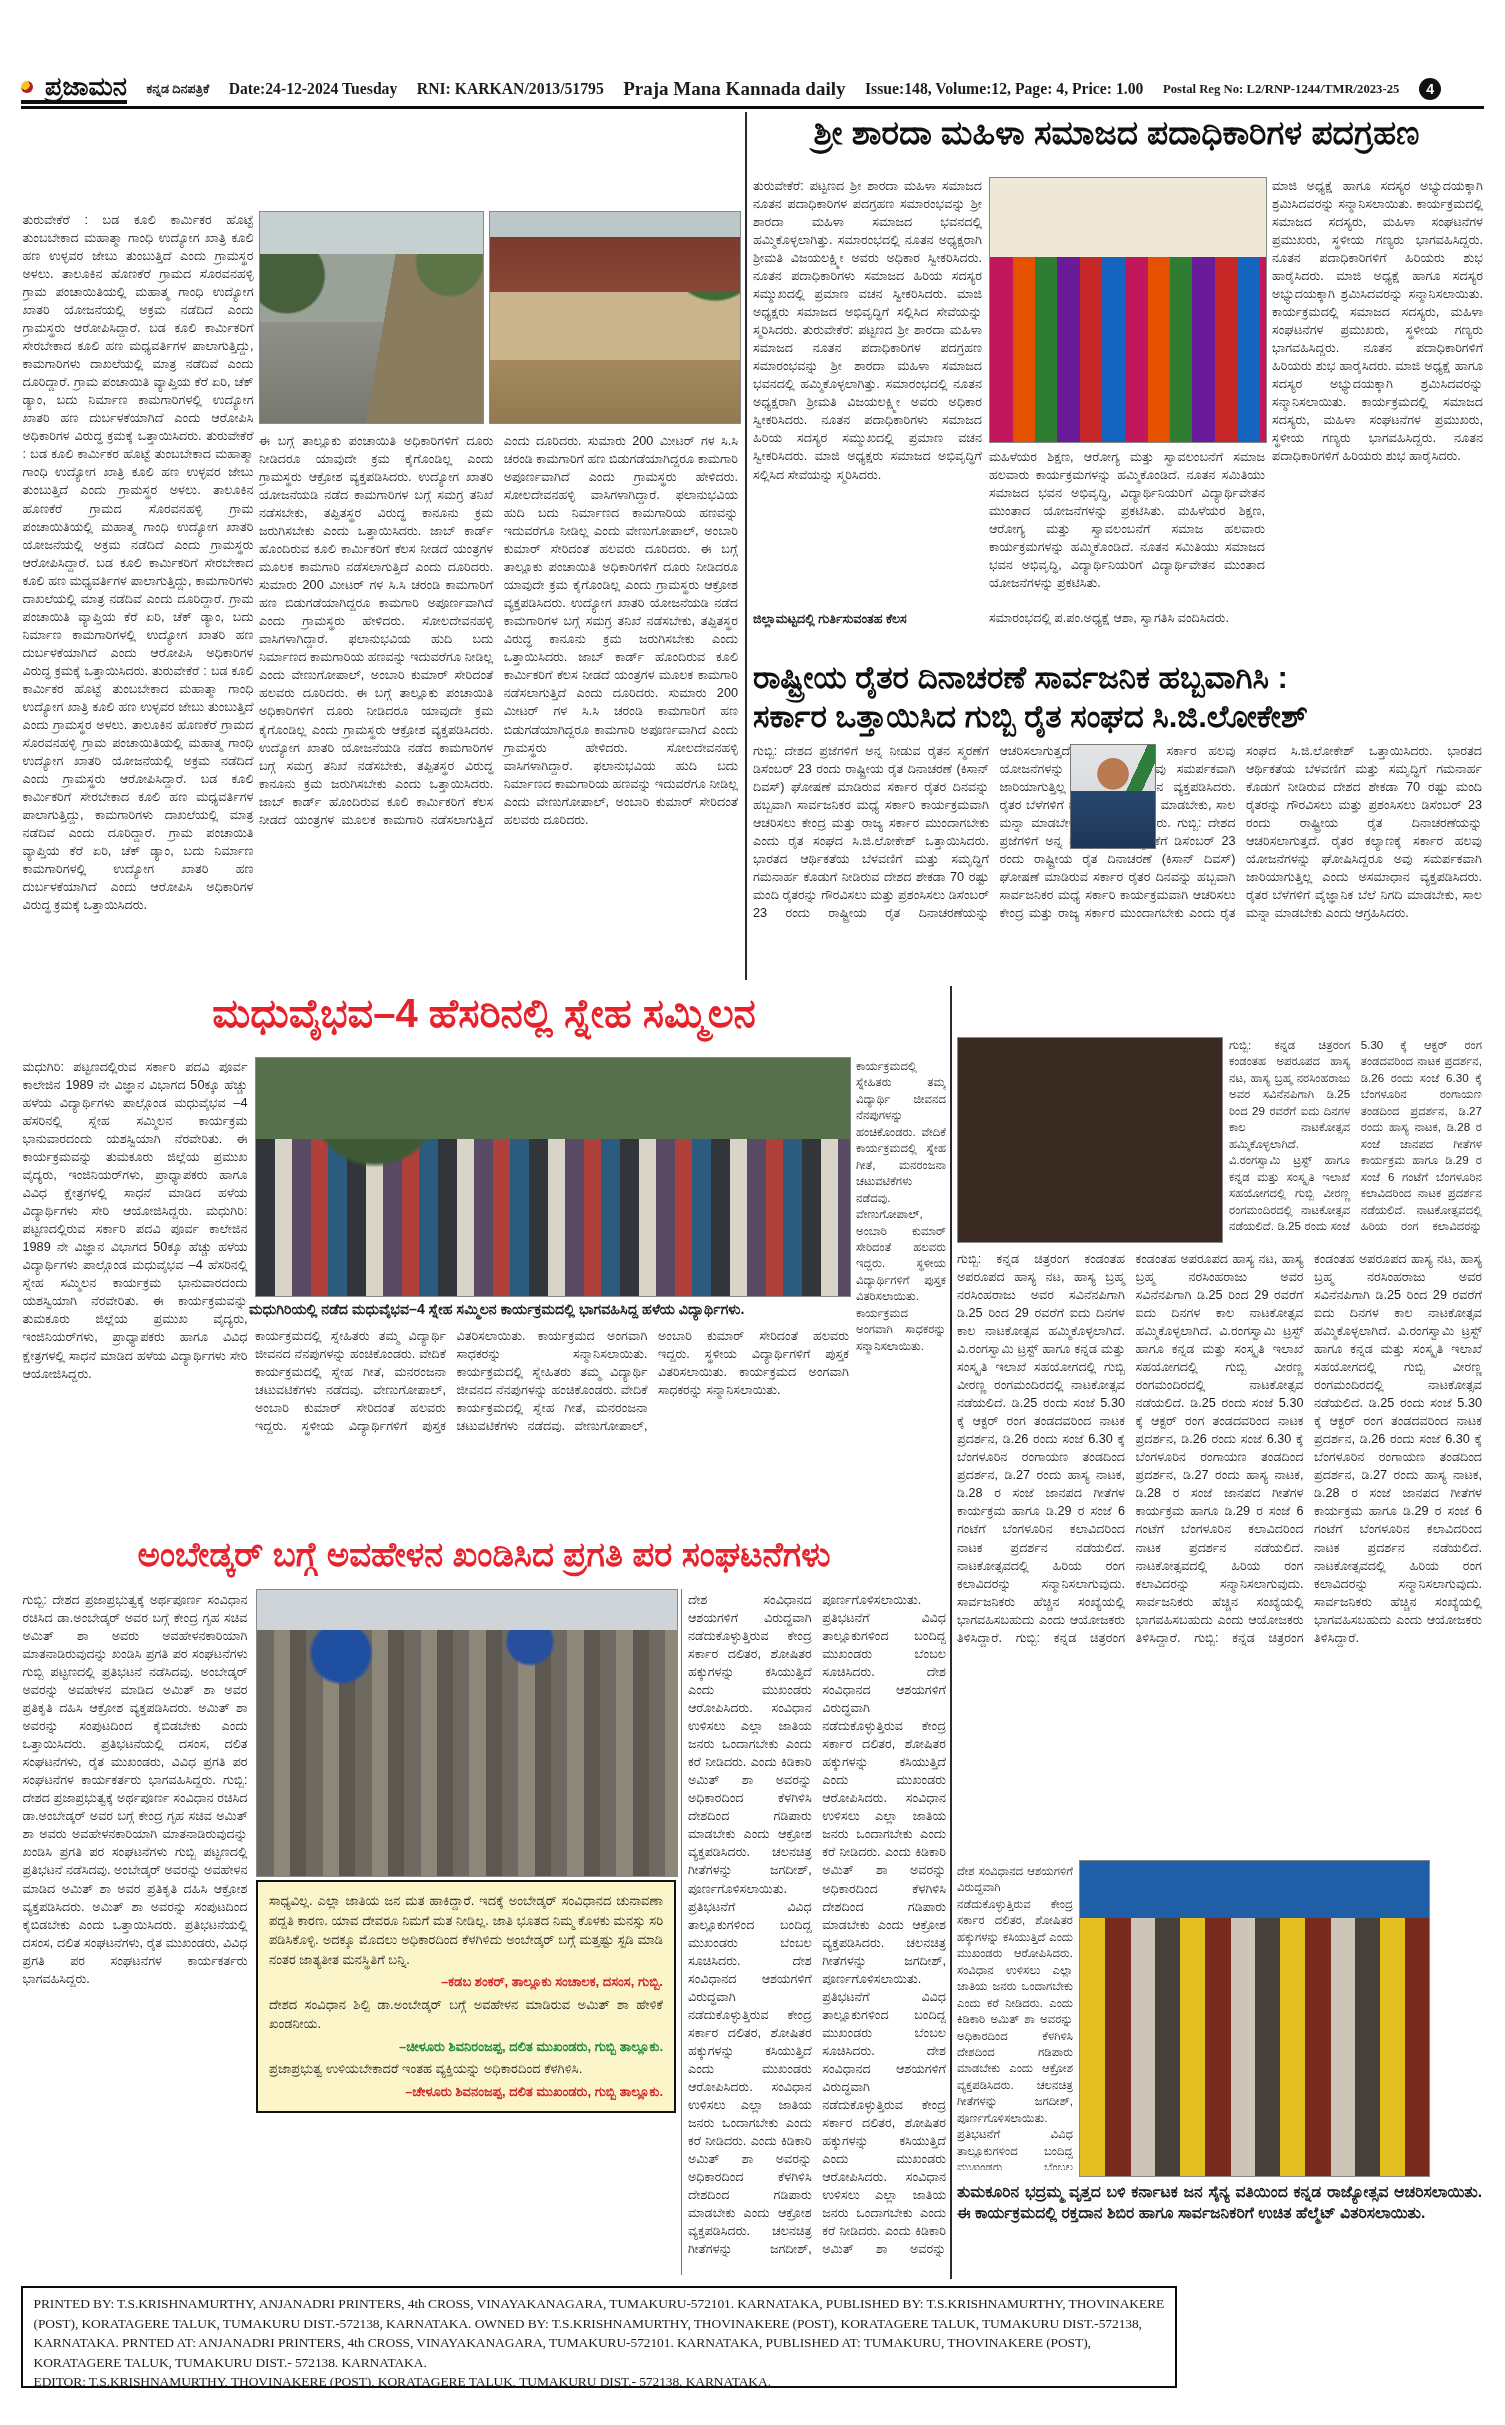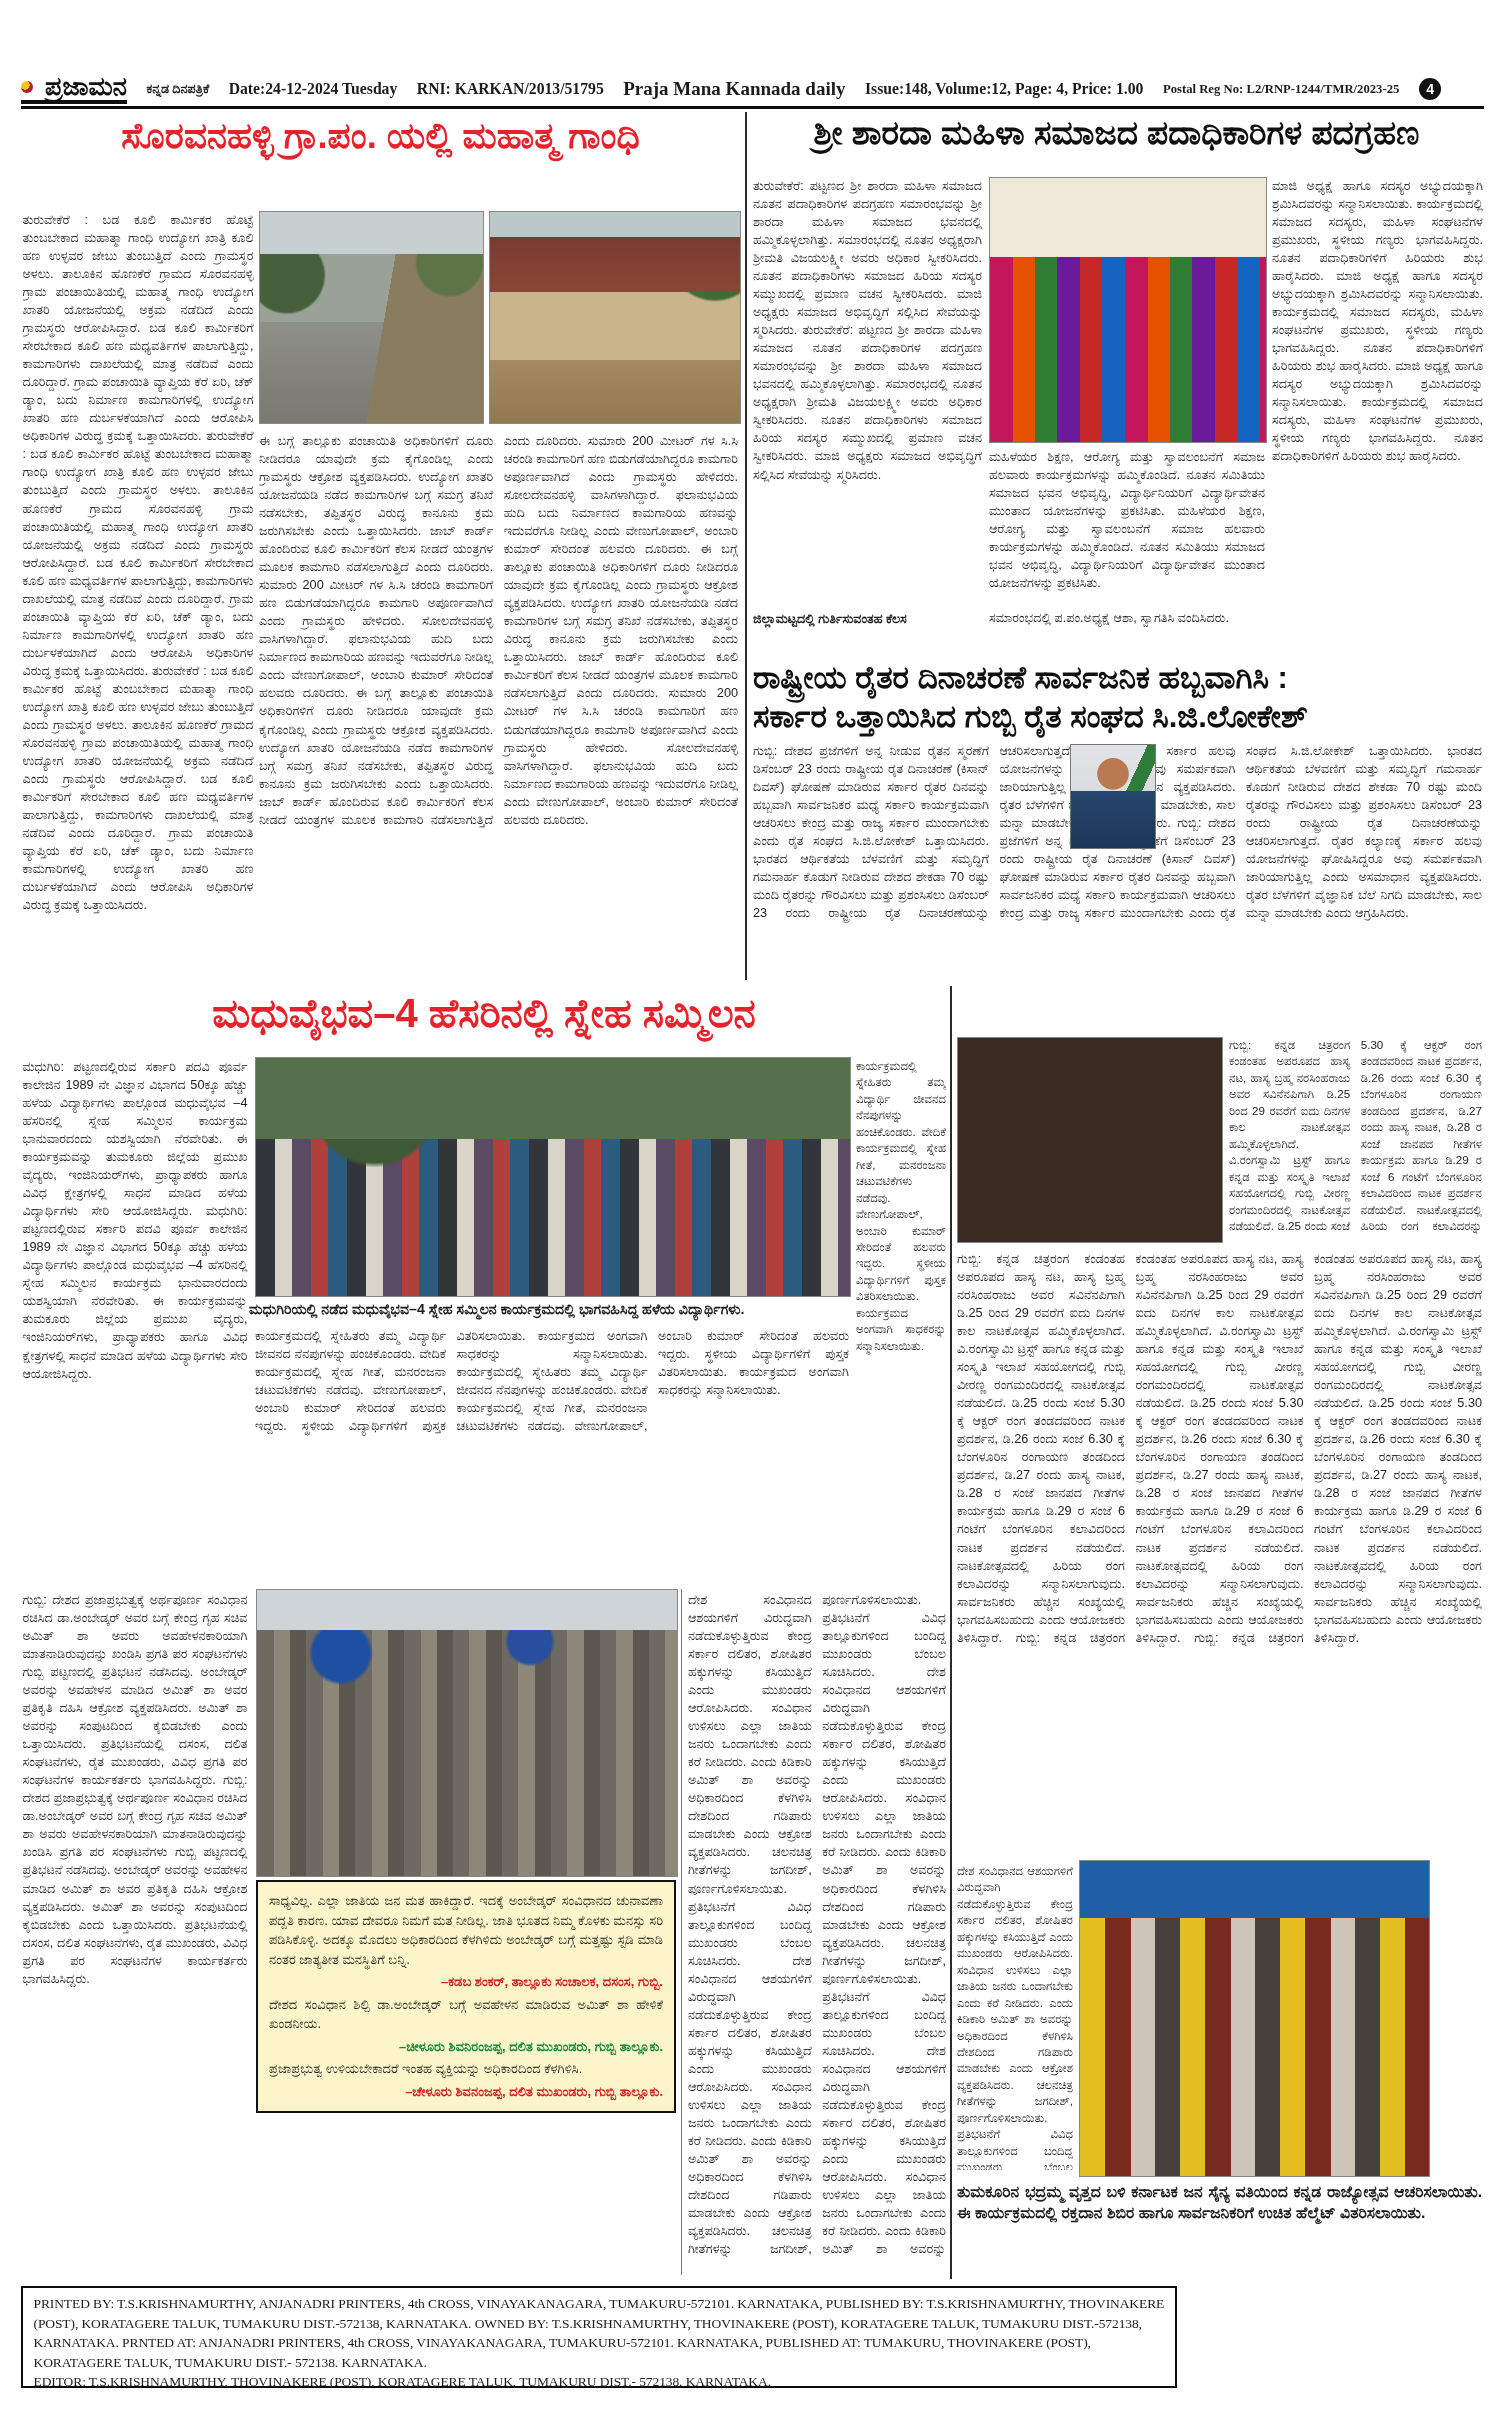--- a/index.html
+++ b/index.html
@@ -100,21 +100,20 @@
     <span class="mh-item mh-name">Praja Mana Kannada daily</span>
     <span class="mh-item">Issue:148, Volume:12, Page: 4, Price: 1.00</span>
     <span class="mh-item mh-small">Postal Reg No: L2/RNP-1244/TMR/2023-25</span>
     <span id="page-badge">4</span>
   </div>
 
   <div class="vrule" style="left:745px;top:112px;height:868px;"></div>
   <div class="vrule" style="left:950px;top:986px;height:1293px;"></div>
   <div class="vrule" style="left:681px;top:1589px;height:686px;background:#777;width:0.7px;"></div>
 
-  <div class="headline-red" style="left:22.5px;top:114px;width:716px;font-size:36px;">ಸೊರವನಹಳ್ಳಿ ಗ್ರಾ.ಪಂ. ಯಲ್ಲಿ ಮಹಾತ್ಮ ಗಾಂಧಿ</div>
   <div class="col" style="left:22.5px;top:211px;width:231px;height:769px;">ತುರುವೇಕೆರೆ : ಬಡ ಕೂಲಿ ಕಾರ್ಮಿಕರ ಹೊಟ್ಟೆ ತುಂಬಬೇಕಾದ ಮಹಾತ್ಮಾ ಗಾಂಧಿ ಉದ್ಯೋಗ ಖಾತ್ರಿ ಕೂಲಿ ಹಣ ಉಳ್ಳವರ ಜೇಬು ತುಂಬುತ್ತಿದೆ ಎಂದು ಗ್ರಾಮಸ್ಥರ ಅಳಲು. ತಾಲೂಕಿನ ಹೊಣಕೆರೆ ಗ್ರಾಮದ ಸೊರವನಹಳ್ಳಿ ಗ್ರಾಮ ಪಂಚಾಯಿತಿಯಲ್ಲಿ ಮಹಾತ್ಮ ಗಾಂಧಿ ಉದ್ಯೋಗ ಖಾತರಿ ಯೋಜನೆಯಲ್ಲಿ ಅಕ್ರಮ ನಡೆದಿದೆ ಎಂದು ಗ್ರಾಮಸ್ಥರು ಆರೋಪಿಸಿದ್ದಾರೆ. ಬಡ ಕೂಲಿ ಕಾರ್ಮಿಕರಿಗೆ ಸೇರಬೇಕಾದ ಕೂಲಿ ಹಣ ಮಧ್ಯವರ್ತಿಗಳ ಪಾಲಾಗುತ್ತಿದ್ದು, ಕಾಮಗಾರಿಗಳು ದಾಖಲೆಯಲ್ಲಿ ಮಾತ್ರ ನಡೆದಿವೆ ಎಂದು ದೂರಿದ್ದಾರೆ. ಗ್ರಾಮ ಪಂಚಾಯಿತಿ ವ್ಯಾಪ್ತಿಯ ಕೆರೆ ಏರಿ, ಚೆಕ್ ಡ್ಯಾಂ, ಬದು ನಿರ್ಮಾಣ ಕಾಮಗಾರಿಗಳಲ್ಲಿ ಉದ್ಯೋಗ ಖಾತರಿ ಹಣ ದುರ್ಬಳಕೆಯಾಗಿದೆ ಎಂದು ಆರೋಪಿಸಿ ಅಧಿಕಾರಿಗಳ ವಿರುದ್ಧ ಕ್ರಮಕ್ಕೆ ಒತ್ತಾಯಿಸಿದರು. ತುರುವೇಕೆರೆ : ಬಡ ಕೂಲಿ ಕಾರ್ಮಿಕರ ಹೊಟ್ಟೆ ತುಂಬಬೇಕಾದ ಮಹಾತ್ಮಾ ಗಾಂಧಿ ಉದ್ಯೋಗ ಖಾತ್ರಿ ಕೂಲಿ ಹಣ ಉಳ್ಳವರ ಜೇಬು ತುಂಬುತ್ತಿದೆ ಎಂದು ಗ್ರಾಮಸ್ಥರ ಅಳಲು. ತಾಲೂಕಿನ ಹೊಣಕೆರೆ ಗ್ರಾಮದ ಸೊರವನಹಳ್ಳಿ ಗ್ರಾಮ ಪಂಚಾಯಿತಿಯಲ್ಲಿ ಮಹಾತ್ಮ ಗಾಂಧಿ ಉದ್ಯೋಗ ಖಾತರಿ ಯೋಜನೆಯಲ್ಲಿ ಅಕ್ರಮ ನಡೆದಿದೆ ಎಂದು ಗ್ರಾಮಸ್ಥರು ಆರೋಪಿಸಿದ್ದಾರೆ. ಬಡ ಕೂಲಿ ಕಾರ್ಮಿಕರಿಗೆ ಸೇರಬೇಕಾದ ಕೂಲಿ ಹಣ ಮಧ್ಯವರ್ತಿಗಳ ಪಾಲಾಗುತ್ತಿದ್ದು, ಕಾಮಗಾರಿಗಳು ದಾಖಲೆಯಲ್ಲಿ ಮಾತ್ರ ನಡೆದಿವೆ ಎಂದು ದೂರಿದ್ದಾರೆ. ಗ್ರಾಮ ಪಂಚಾಯಿತಿ ವ್ಯಾಪ್ತಿಯ ಕೆರೆ ಏರಿ, ಚೆಕ್ ಡ್ಯಾಂ, ಬದು ನಿರ್ಮಾಣ ಕಾಮಗಾರಿಗಳಲ್ಲಿ ಉದ್ಯೋಗ ಖಾತರಿ ಹಣ ದುರ್ಬಳಕೆಯಾಗಿದೆ ಎಂದು ಆರೋಪಿಸಿ ಅಧಿಕಾರಿಗಳ ವಿರುದ್ಧ ಕ್ರಮಕ್ಕೆ ಒತ್ತಾಯಿಸಿದರು. ತುರುವೇಕೆರೆ : ಬಡ ಕೂಲಿ ಕಾರ್ಮಿಕರ ಹೊಟ್ಟೆ ತುಂಬಬೇಕಾದ ಮಹಾತ್ಮಾ ಗಾಂಧಿ ಉದ್ಯೋಗ ಖಾತ್ರಿ ಕೂಲಿ ಹಣ ಉಳ್ಳವರ ಜೇಬು ತುಂಬುತ್ತಿದೆ ಎಂದು ಗ್ರಾಮಸ್ಥರ ಅಳಲು. ತಾಲೂಕಿನ ಹೊಣಕೆರೆ ಗ್ರಾಮದ ಸೊರವನಹಳ್ಳಿ ಗ್ರಾಮ ಪಂಚಾಯಿತಿಯಲ್ಲಿ ಮಹಾತ್ಮ ಗಾಂಧಿ ಉದ್ಯೋಗ ಖಾತರಿ ಯೋಜನೆಯಲ್ಲಿ ಅಕ್ರಮ ನಡೆದಿದೆ ಎಂದು ಗ್ರಾಮಸ್ಥರು ಆರೋಪಿಸಿದ್ದಾರೆ. ಬಡ ಕೂಲಿ ಕಾರ್ಮಿಕರಿಗೆ ಸೇರಬೇಕಾದ ಕೂಲಿ ಹಣ ಮಧ್ಯವರ್ತಿಗಳ ಪಾಲಾಗುತ್ತಿದ್ದು, ಕಾಮಗಾರಿಗಳು ದಾಖಲೆಯಲ್ಲಿ ಮಾತ್ರ ನಡೆದಿವೆ ಎಂದು ದೂರಿದ್ದಾರೆ. ಗ್ರಾಮ ಪಂಚಾಯಿತಿ ವ್ಯಾಪ್ತಿಯ ಕೆರೆ ಏರಿ, ಚೆಕ್ ಡ್ಯಾಂ, ಬದು ನಿರ್ಮಾಣ ಕಾಮಗಾರಿಗಳಲ್ಲಿ ಉದ್ಯೋಗ ಖಾತರಿ ಹಣ ದುರ್ಬಳಕೆಯಾಗಿದೆ ಎಂದು ಆರೋಪಿಸಿ ಅಧಿಕಾರಿಗಳ ವಿರುದ್ಧ ಕ್ರಮಕ್ಕೆ ಒತ್ತಾಯಿಸಿದರು.</div>
   <div class="photo" id="photo-street"></div>
   <div class="photo" id="photo-house"></div>
   <div class="col cols2" style="left:259px;top:432px;width:479px;height:549px;">ಈ ಬಗ್ಗೆ ತಾಲ್ಲೂಕು ಪಂಚಾಯಿತಿ ಅಧಿಕಾರಿಗಳಿಗೆ ದೂರು ನೀಡಿದರೂ ಯಾವುದೇ ಕ್ರಮ ಕೈಗೊಂಡಿಲ್ಲ ಎಂದು ಗ್ರಾಮಸ್ಥರು ಆಕ್ರೋಶ ವ್ಯಕ್ತಪಡಿಸಿದರು. ಉದ್ಯೋಗ ಖಾತರಿ ಯೋಜನೆಯಡಿ ನಡೆದ ಕಾಮಗಾರಿಗಳ ಬಗ್ಗೆ ಸಮಗ್ರ ತನಿಖೆ ನಡೆಸಬೇಕು, ತಪ್ಪಿತಸ್ಥರ ವಿರುದ್ಧ ಕಾನೂನು ಕ್ರಮ ಜರುಗಿಸಬೇಕು ಎಂದು ಒತ್ತಾಯಿಸಿದರು. ಜಾಬ್ ಕಾರ್ಡ್ ಹೊಂದಿರುವ ಕೂಲಿ ಕಾರ್ಮಿಕರಿಗೆ ಕೆಲಸ ನೀಡದೆ ಯಂತ್ರಗಳ ಮೂಲಕ ಕಾಮಗಾರಿ ನಡೆಸಲಾಗುತ್ತಿದೆ ಎಂದು ದೂರಿದರು. ಸುಮಾರು 200 ಮೀಟರ್ ಗಳ ಸಿ.ಸಿ ಚರಂಡಿ ಕಾಮಗಾರಿಗೆ ಹಣ ಬಿಡುಗಡೆಯಾಗಿದ್ದರೂ ಕಾಮಗಾರಿ ಅಪೂರ್ಣವಾಗಿದೆ ಎಂದು ಗ್ರಾಮಸ್ಥರು ಹೇಳಿದರು. ಸೋಲದೇವನಹಳ್ಳಿ ವಾಸಿಗಳಾಗಿದ್ದಾರೆ. ಫಲಾನುಭವಿಯ ಹುದಿ ಬದು ನಿರ್ಮಾಣದ ಕಾಮಗಾರಿಯ ಹಣವನ್ನು ಇದುವರೆಗೂ ನೀಡಿಲ್ಲ ಎಂದು ವೇಣುಗೋಪಾಲ್, ಅಂಬಾರಿ ಕುಮಾರ್ ಸೇರಿದಂತೆ ಹಲವರು ದೂರಿದರು. ಈ ಬಗ್ಗೆ ತಾಲ್ಲೂಕು ಪಂಚಾಯಿತಿ ಅಧಿಕಾರಿಗಳಿಗೆ ದೂರು ನೀಡಿದರೂ ಯಾವುದೇ ಕ್ರಮ ಕೈಗೊಂಡಿಲ್ಲ ಎಂದು ಗ್ರಾಮಸ್ಥರು ಆಕ್ರೋಶ ವ್ಯಕ್ತಪಡಿಸಿದರು. ಉದ್ಯೋಗ ಖಾತರಿ ಯೋಜನೆಯಡಿ ನಡೆದ ಕಾಮಗಾರಿಗಳ ಬಗ್ಗೆ ಸಮಗ್ರ ತನಿಖೆ ನಡೆಸಬೇಕು, ತಪ್ಪಿತಸ್ಥರ ವಿರುದ್ಧ ಕಾನೂನು ಕ್ರಮ ಜರುಗಿಸಬೇಕು ಎಂದು ಒತ್ತಾಯಿಸಿದರು. ಜಾಬ್ ಕಾರ್ಡ್ ಹೊಂದಿರುವ ಕೂಲಿ ಕಾರ್ಮಿಕರಿಗೆ ಕೆಲಸ ನೀಡದೆ ಯಂತ್ರಗಳ ಮೂಲಕ ಕಾಮಗಾರಿ ನಡೆಸಲಾಗುತ್ತಿದೆ ಎಂದು ದೂರಿದರು. ಸುಮಾರು 200 ಮೀಟರ್ ಗಳ ಸಿ.ಸಿ ಚರಂಡಿ ಕಾಮಗಾರಿಗೆ ಹಣ ಬಿಡುಗಡೆಯಾಗಿದ್ದರೂ ಕಾಮಗಾರಿ ಅಪೂರ್ಣವಾಗಿದೆ ಎಂದು ಗ್ರಾಮಸ್ಥರು ಹೇಳಿದರು. ಸೋಲದೇವನಹಳ್ಳಿ ವಾಸಿಗಳಾಗಿದ್ದಾರೆ. ಫಲಾನುಭವಿಯ ಹುದಿ ಬದು ನಿರ್ಮಾಣದ ಕಾಮಗಾರಿಯ ಹಣವನ್ನು ಇದುವರೆಗೂ ನೀಡಿಲ್ಲ ಎಂದು ವೇಣುಗೋಪಾಲ್, ಅಂಬಾರಿ ಕುಮಾರ್ ಸೇರಿದಂತೆ ಹಲವರು ದೂರಿದರು. ಈ ಬಗ್ಗೆ ತಾಲ್ಲೂಕು ಪಂಚಾಯಿತಿ ಅಧಿಕಾರಿಗಳಿಗೆ ದೂರು ನೀಡಿದರೂ ಯಾವುದೇ ಕ್ರಮ ಕೈಗೊಂಡಿಲ್ಲ ಎಂದು ಗ್ರಾಮಸ್ಥರು ಆಕ್ರೋಶ ವ್ಯಕ್ತಪಡಿಸಿದರು. ಉದ್ಯೋಗ ಖಾತರಿ ಯೋಜನೆಯಡಿ ನಡೆದ ಕಾಮಗಾರಿಗಳ ಬಗ್ಗೆ ಸಮಗ್ರ ತನಿಖೆ ನಡೆಸಬೇಕು, ತಪ್ಪಿತಸ್ಥರ ವಿರುದ್ಧ ಕಾನೂನು ಕ್ರಮ ಜರುಗಿಸಬೇಕು ಎಂದು ಒತ್ತಾಯಿಸಿದರು. ಜಾಬ್ ಕಾರ್ಡ್ ಹೊಂದಿರುವ ಕೂಲಿ ಕಾರ್ಮಿಕರಿಗೆ ಕೆಲಸ ನೀಡದೆ ಯಂತ್ರಗಳ ಮೂಲಕ ಕಾಮಗಾರಿ ನಡೆಸಲಾಗುತ್ತಿದೆ ಎಂದು ದೂರಿದರು. ಸುಮಾರು 200 ಮೀಟರ್ ಗಳ ಸಿ.ಸಿ ಚರಂಡಿ ಕಾಮಗಾರಿಗೆ ಹಣ ಬಿಡುಗಡೆಯಾಗಿದ್ದರೂ ಕಾಮಗಾರಿ ಅಪೂರ್ಣವಾಗಿದೆ ಎಂದು ಗ್ರಾಮಸ್ಥರು ಹೇಳಿದರು. ಸೋಲದೇವನಹಳ್ಳಿ ವಾಸಿಗಳಾಗಿದ್ದಾರೆ. ಫಲಾನುಭವಿಯ ಹುದಿ ಬದು ನಿರ್ಮಾಣದ ಕಾಮಗಾರಿಯ ಹಣವನ್ನು ಇದುವರೆಗೂ ನೀಡಿಲ್ಲ ಎಂದು ವೇಣುಗೋಪಾಲ್, ಅಂಬಾರಿ ಕುಮಾರ್ ಸೇರಿದಂತೆ ಹಲವರು ದೂರಿದರು.</div>
 
   <div class="headline-blk" style="left:750px;top:114px;width:733px;font-size:33px;text-align:center;">ಶ್ರೀ ಶಾರದಾ ಮಹಿಳಾ ಸಮಾಜದ ಪದಾಧಿಕಾರಿಗಳ ಪದಗ್ರಹಣ</div>
   <div class="col" style="left:753px;top:177px;width:229px;height:420px;">ತುರುವೇಕೆರೆ: ಪಟ್ಟಣದ ಶ್ರೀ ಶಾರದಾ ಮಹಿಳಾ ಸಮಾಜದ ನೂತನ ಪದಾಧಿಕಾರಿಗಳ ಪದಗ್ರಹಣ ಸಮಾರಂಭವನ್ನು ಶ್ರೀ ಶಾರದಾ ಮಹಿಳಾ ಸಮಾಜದ ಭವನದಲ್ಲಿ ಹಮ್ಮಿಕೊಳ್ಳಲಾಗಿತ್ತು. ಸಮಾರಂಭದಲ್ಲಿ ನೂತನ ಅಧ್ಯಕ್ಷರಾಗಿ ಶ್ರೀಮತಿ ವಿಜಯಲಕ್ಷ್ಮೀ ಅವರು ಅಧಿಕಾರ ಸ್ವೀಕರಿಸಿದರು. ನೂತನ ಪದಾಧಿಕಾರಿಗಳು ಸಮಾಜದ ಹಿರಿಯ ಸದಸ್ಯರ ಸಮ್ಮುಖದಲ್ಲಿ ಪ್ರಮಾಣ ವಚನ ಸ್ವೀಕರಿಸಿದರು. ಮಾಜಿ ಅಧ್ಯಕ್ಷರು ಸಮಾಜದ ಅಭಿವೃದ್ಧಿಗೆ ಸಲ್ಲಿಸಿದ ಸೇವೆಯನ್ನು ಸ್ಮರಿಸಿದರು. ತುರುವೇಕೆರೆ: ಪಟ್ಟಣದ ಶ್ರೀ ಶಾರದಾ ಮಹಿಳಾ ಸಮಾಜದ ನೂತನ ಪದಾಧಿಕಾರಿಗಳ ಪದಗ್ರಹಣ ಸಮಾರಂಭವನ್ನು ಶ್ರೀ ಶಾರದಾ ಮಹಿಳಾ ಸಮಾಜದ ಭವನದಲ್ಲಿ ಹಮ್ಮಿಕೊಳ್ಳಲಾಗಿತ್ತು. ಸಮಾರಂಭದಲ್ಲಿ ನೂತನ ಅಧ್ಯಕ್ಷರಾಗಿ ಶ್ರೀಮತಿ ವಿಜಯಲಕ್ಷ್ಮೀ ಅವರು ಅಧಿಕಾರ ಸ್ವೀಕರಿಸಿದರು. ನೂತನ ಪದಾಧಿಕಾರಿಗಳು ಸಮಾಜದ ಹಿರಿಯ ಸದಸ್ಯರ ಸಮ್ಮುಖದಲ್ಲಿ ಪ್ರಮಾಣ ವಚನ ಸ್ವೀಕರಿಸಿದರು. ಮಾಜಿ ಅಧ್ಯಕ್ಷರು ಸಮಾಜದ ಅಭಿವೃದ್ಧಿಗೆ ಸಲ್ಲಿಸಿದ ಸೇವೆಯನ್ನು ಸ್ಮರಿಸಿದರು.</div>
   <div class="col boldline" style="left:753px;top:604px;width:229px;height:45px;font-weight:bold;">ಜಿಲ್ಲಾಮಟ್ಟದಲ್ಲಿ ಗುರ್ತಿಸುವಂತಹ ಕೆಲಸ</div>
   <div class="photo" id="photo-women"></div>
   <div class="col" style="left:989px;top:448px;width:276px;height:157px;">ಮಹಿಳೆಯರ ಶಿಕ್ಷಣ, ಆರೋಗ್ಯ ಮತ್ತು ಸ್ವಾವಲಂಬನೆಗೆ ಸಮಾಜ ಹಲವಾರು ಕಾರ್ಯಕ್ರಮಗಳನ್ನು ಹಮ್ಮಿಕೊಂಡಿದೆ. ನೂತನ ಸಮಿತಿಯು ಸಮಾಜದ ಭವನ ಅಭಿವೃದ್ಧಿ, ವಿದ್ಯಾರ್ಥಿನಿಯರಿಗೆ ವಿದ್ಯಾರ್ಥಿವೇತನ ಮುಂತಾದ ಯೋಜನೆಗಳನ್ನು ಪ್ರಕಟಿಸಿತು. ಮಹಿಳೆಯರ ಶಿಕ್ಷಣ, ಆರೋಗ್ಯ ಮತ್ತು ಸ್ವಾವಲಂಬನೆಗೆ ಸಮಾಜ ಹಲವಾರು ಕಾರ್ಯಕ್ರಮಗಳನ್ನು ಹಮ್ಮಿಕೊಂಡಿದೆ. ನೂತನ ಸಮಿತಿಯು ಸಮಾಜದ ಭವನ ಅಭಿವೃದ್ಧಿ, ವಿದ್ಯಾರ್ಥಿನಿಯರಿಗೆ ವಿದ್ಯಾರ್ಥಿವೇತನ ಮುಂತಾದ ಯೋಜನೆಗಳನ್ನು ಪ್ರಕಟಿಸಿತು.</div>
@@ -130,20 +129,21 @@
   <div class="col" style="left:22.5px;top:1058px;width:225px;height:432px;">ಮಧುಗಿರಿ: ಪಟ್ಟಣದಲ್ಲಿರುವ ಸರ್ಕಾರಿ ಪದವಿ ಪೂರ್ವ ಕಾಲೇಜಿನ 1989 ನೇ ವಿಜ್ಞಾನ ವಿಭಾಗದ 50ಕ್ಕೂ ಹೆಚ್ಚು ಹಳೆಯ ವಿದ್ಯಾರ್ಥಿಗಳು ಪಾಲ್ಗೊಂಡ ಮಧುವೈಭವ –4 ಹೆಸರಿನಲ್ಲಿ ಸ್ನೇಹ ಸಮ್ಮಿಲನ ಕಾರ್ಯಕ್ರಮ ಭಾನುವಾರದಂದು ಯಶಸ್ವಿಯಾಗಿ ನೆರವೇರಿತು. ಈ ಕಾರ್ಯಕ್ರಮವನ್ನು ತುಮಕೂರು ಜಿಲ್ಲೆಯ ಪ್ರಮುಖ ವೈದ್ಯರು, ಇಂಜಿನಿಯರ್‌ಗಳು, ಪ್ರಾಧ್ಯಾಪಕರು ಹಾಗೂ ವಿವಿಧ ಕ್ಷೇತ್ರಗಳಲ್ಲಿ ಸಾಧನೆ ಮಾಡಿದ ಹಳೆಯ ವಿದ್ಯಾರ್ಥಿಗಳು ಸೇರಿ ಆಯೋಜಿಸಿದ್ದರು. ಮಧುಗಿರಿ: ಪಟ್ಟಣದಲ್ಲಿರುವ ಸರ್ಕಾರಿ ಪದವಿ ಪೂರ್ವ ಕಾಲೇಜಿನ 1989 ನೇ ವಿಜ್ಞಾನ ವಿಭಾಗದ 50ಕ್ಕೂ ಹೆಚ್ಚು ಹಳೆಯ ವಿದ್ಯಾರ್ಥಿಗಳು ಪಾಲ್ಗೊಂಡ ಮಧುವೈಭವ –4 ಹೆಸರಿನಲ್ಲಿ ಸ್ನೇಹ ಸಮ್ಮಿಲನ ಕಾರ್ಯಕ್ರಮ ಭಾನುವಾರದಂದು ಯಶಸ್ವಿಯಾಗಿ ನೆರವೇರಿತು. ಈ ಕಾರ್ಯಕ್ರಮವನ್ನು ತುಮಕೂರು ಜಿಲ್ಲೆಯ ಪ್ರಮುಖ ವೈದ್ಯರು, ಇಂಜಿನಿಯರ್‌ಗಳು, ಪ್ರಾಧ್ಯಾಪಕರು ಹಾಗೂ ವಿವಿಧ ಕ್ಷೇತ್ರಗಳಲ್ಲಿ ಸಾಧನೆ ಮಾಡಿದ ಹಳೆಯ ವಿದ್ಯಾರ್ಥಿಗಳು ಸೇರಿ ಆಯೋಜಿಸಿದ್ದರು.</div>
   <div class="photo" id="photo-reunion"></div>
   <div class="caption" style="left:249px;top:1300px;width:594px;height:22.5px;">ಮಧುಗಿರಿಯಲ್ಲಿ ನಡೆದ ಮಧುವೈಭವ–4 ಸ್ನೇಹ ಸಮ್ಮಿಲನ ಕಾರ್ಯಕ್ರಮದಲ್ಲಿ ಭಾಗವಹಿಸಿದ್ದ ಹಳೆಯ ವಿದ್ಯಾರ್ಥಿಗಳು.</div>
   <div class="col cols3" style="left:255px;top:1327px;width:594px;height:163px;">ಕಾರ್ಯಕ್ರಮದಲ್ಲಿ ಸ್ನೇಹಿತರು ತಮ್ಮ ವಿದ್ಯಾರ್ಥಿ ಜೀವನದ ನೆನಪುಗಳನ್ನು ಹಂಚಿಕೊಂಡರು. ವೇದಿಕೆ ಕಾರ್ಯಕ್ರಮದಲ್ಲಿ ಸ್ನೇಹ ಗೀತೆ, ಮನರಂಜನಾ ಚಟುವಟಿಕೆಗಳು ನಡೆದವು. ವೇಣುಗೋಪಾಲ್, ಅಂಬಾರಿ ಕುಮಾರ್ ಸೇರಿದಂತೆ ಹಲವರು ಇದ್ದರು. ಸ್ಥಳೀಯ ವಿದ್ಯಾರ್ಥಿಗಳಿಗೆ ಪುಸ್ತಕ ವಿತರಿಸಲಾಯಿತು. ಕಾರ್ಯಕ್ರಮದ ಅಂಗವಾಗಿ ಸಾಧಕರನ್ನು ಸನ್ಮಾನಿಸಲಾಯಿತು. ಕಾರ್ಯಕ್ರಮದಲ್ಲಿ ಸ್ನೇಹಿತರು ತಮ್ಮ ವಿದ್ಯಾರ್ಥಿ ಜೀವನದ ನೆನಪುಗಳನ್ನು ಹಂಚಿಕೊಂಡರು. ವೇದಿಕೆ ಕಾರ್ಯಕ್ರಮದಲ್ಲಿ ಸ್ನೇಹ ಗೀತೆ, ಮನರಂಜನಾ ಚಟುವಟಿಕೆಗಳು ನಡೆದವು. ವೇಣುಗೋಪಾಲ್, ಅಂಬಾರಿ ಕುಮಾರ್ ಸೇರಿದಂತೆ ಹಲವರು ಇದ್ದರು. ಸ್ಥಳೀಯ ವಿದ್ಯಾರ್ಥಿಗಳಿಗೆ ಪುಸ್ತಕ ವಿತರಿಸಲಾಯಿತು. ಕಾರ್ಯಕ್ರಮದ ಅಂಗವಾಗಿ ಸಾಧಕರನ್ನು ಸನ್ಮಾನಿಸಲಾಯಿತು.</div>
   <div class="col" style="left:856px;top:1058px;width:90px;height:432px;font-size:11.6px;">ಕಾರ್ಯಕ್ರಮದಲ್ಲಿ ಸ್ನೇಹಿತರು ತಮ್ಮ ವಿದ್ಯಾರ್ಥಿ ಜೀವನದ ನೆನಪುಗಳನ್ನು ಹಂಚಿಕೊಂಡರು. ವೇದಿಕೆ ಕಾರ್ಯಕ್ರಮದಲ್ಲಿ ಸ್ನೇಹ ಗೀತೆ, ಮನರಂಜನಾ ಚಟುವಟಿಕೆಗಳು ನಡೆದವು. ವೇಣುಗೋಪಾಲ್, ಅಂಬಾರಿ ಕುಮಾರ್ ಸೇರಿದಂತೆ ಹಲವರು ಇದ್ದರು. ಸ್ಥಳೀಯ ವಿದ್ಯಾರ್ಥಿಗಳಿಗೆ ಪುಸ್ತಕ ವಿತರಿಸಲಾಯಿತು. ಕಾರ್ಯಕ್ರಮದ ಅಂಗವಾಗಿ ಸಾಧಕರನ್ನು ಸನ್ಮಾನಿಸಲಾಯಿತು.</div>
 
   <div class="photo" id="photo-drama"></div>
   <div class="col cols2" style="left:1229px;top:1037px;width:253px;height:204px;font-size:11.6px;">ಗುಬ್ಬಿ: ಕನ್ನಡ ಚಿತ್ರರಂಗ ಕಂಡಂತಹ ಅಪರೂಪದ ಹಾಸ್ಯ ನಟ, ಹಾಸ್ಯ ಬ್ರಹ್ಮ ನರಸಿಂಹರಾಜು ಅವರ ಸವಿನೆನಪಿಗಾಗಿ ಡಿ.25 ರಿಂದ 29 ರವರೆಗೆ ಐದು ದಿನಗಳ ಕಾಲ ನಾಟಕೋತ್ಸವ ಹಮ್ಮಿಕೊಳ್ಳಲಾಗಿದೆ. ವಿ.ರಂಗಸ್ವಾಮಿ ಟ್ರಸ್ಟ್ ಹಾಗೂ ಕನ್ನಡ ಮತ್ತು ಸಂಸ್ಕೃತಿ ಇಲಾಖೆ ಸಹಯೋಗದಲ್ಲಿ ಗುಬ್ಬಿ ವೀರಣ್ಣ ರಂಗಮಂದಿರದಲ್ಲಿ ನಾಟಕೋತ್ಸವ ನಡೆಯಲಿದೆ. ಡಿ.25 ರಂದು ಸಂಜೆ 5.30 ಕ್ಕೆ ಆಕ್ಟರ್ ರಂಗ ತಂಡದವರಿಂದ ನಾಟಕ ಪ್ರದರ್ಶನ, ಡಿ.26 ರಂದು ಸಂಜೆ 6.30 ಕ್ಕೆ ಬೆಂಗಳೂರಿನ ರಂಗಾಯಣ ತಂಡದಿಂದ ಪ್ರದರ್ಶನ, ಡಿ.27 ರಂದು ಹಾಸ್ಯ ನಾಟಕ, ಡಿ.28 ರ ಸಂಜೆ ಜಾನಪದ ಗೀತೆಗಳ ಕಾರ್ಯಕ್ರಮ ಹಾಗೂ ಡಿ.29 ರ ಸಂಜೆ 6 ಗಂಟೆಗೆ ಬೆಂಗಳೂರಿನ ಕಲಾವಿದರಿಂದ ನಾಟಕ ಪ್ರದರ್ಶನ ನಡೆಯಲಿದೆ. ನಾಟಕೋತ್ಸವದಲ್ಲಿ ಹಿರಿಯ ರಂಗ ಕಲಾವಿದರನ್ನು ಸನ್ಮಾನಿಸಲಾಗುವುದು. ಸಾರ್ವಜನಿಕರು ಹೆಚ್ಚಿನ ಸಂಖ್ಯೆಯಲ್ಲಿ ಭಾಗವಹಿಸಬಹುದು ಎಂದು ಆಯೋಜಕರು ತಿಳಿಸಿದ್ದಾರೆ.</div>
   <div class="col cols3" style="left:957px;top:1250px;width:525px;height:606px;">ಗುಬ್ಬಿ: ಕನ್ನಡ ಚಿತ್ರರಂಗ ಕಂಡಂತಹ ಅಪರೂಪದ ಹಾಸ್ಯ ನಟ, ಹಾಸ್ಯ ಬ್ರಹ್ಮ ನರಸಿಂಹರಾಜು ಅವರ ಸವಿನೆನಪಿಗಾಗಿ ಡಿ.25 ರಿಂದ 29 ರವರೆಗೆ ಐದು ದಿನಗಳ ಕಾಲ ನಾಟಕೋತ್ಸವ ಹಮ್ಮಿಕೊಳ್ಳಲಾಗಿದೆ. ವಿ.ರಂಗಸ್ವಾಮಿ ಟ್ರಸ್ಟ್ ಹಾಗೂ ಕನ್ನಡ ಮತ್ತು ಸಂಸ್ಕೃತಿ ಇಲಾಖೆ ಸಹಯೋಗದಲ್ಲಿ ಗುಬ್ಬಿ ವೀರಣ್ಣ ರಂಗಮಂದಿರದಲ್ಲಿ ನಾಟಕೋತ್ಸವ ನಡೆಯಲಿದೆ. ಡಿ.25 ರಂದು ಸಂಜೆ 5.30 ಕ್ಕೆ ಆಕ್ಟರ್ ರಂಗ ತಂಡದವರಿಂದ ನಾಟಕ ಪ್ರದರ್ಶನ, ಡಿ.26 ರಂದು ಸಂಜೆ 6.30 ಕ್ಕೆ ಬೆಂಗಳೂರಿನ ರಂಗಾಯಣ ತಂಡದಿಂದ ಪ್ರದರ್ಶನ, ಡಿ.27 ರಂದು ಹಾಸ್ಯ ನಾಟಕ, ಡಿ.28 ರ ಸಂಜೆ ಜಾನಪದ ಗೀತೆಗಳ ಕಾರ್ಯಕ್ರಮ ಹಾಗೂ ಡಿ.29 ರ ಸಂಜೆ 6 ಗಂಟೆಗೆ ಬೆಂಗಳೂರಿನ ಕಲಾವಿದರಿಂದ ನಾಟಕ ಪ್ರದರ್ಶನ ನಡೆಯಲಿದೆ. ನಾಟಕೋತ್ಸವದಲ್ಲಿ ಹಿರಿಯ ರಂಗ ಕಲಾವಿದರನ್ನು ಸನ್ಮಾನಿಸಲಾಗುವುದು. ಸಾರ್ವಜನಿಕರು ಹೆಚ್ಚಿನ ಸಂಖ್ಯೆಯಲ್ಲಿ ಭಾಗವಹಿಸಬಹುದು ಎಂದು ಆಯೋಜಕರು ತಿಳಿಸಿದ್ದಾರೆ. ಗುಬ್ಬಿ: ಕನ್ನಡ ಚಿತ್ರರಂಗ ಕಂಡಂತಹ ಅಪರೂಪದ ಹಾಸ್ಯ ನಟ, ಹಾಸ್ಯ ಬ್ರಹ್ಮ ನರಸಿಂಹರಾಜು ಅವರ ಸವಿನೆನಪಿಗಾಗಿ ಡಿ.25 ರಿಂದ 29 ರವರೆಗೆ ಐದು ದಿನಗಳ ಕಾಲ ನಾಟಕೋತ್ಸವ ಹಮ್ಮಿಕೊಳ್ಳಲಾಗಿದೆ. ವಿ.ರಂಗಸ್ವಾಮಿ ಟ್ರಸ್ಟ್ ಹಾಗೂ ಕನ್ನಡ ಮತ್ತು ಸಂಸ್ಕೃತಿ ಇಲಾಖೆ ಸಹಯೋಗದಲ್ಲಿ ಗುಬ್ಬಿ ವೀರಣ್ಣ ರಂಗಮಂದಿರದಲ್ಲಿ ನಾಟಕೋತ್ಸವ ನಡೆಯಲಿದೆ. ಡಿ.25 ರಂದು ಸಂಜೆ 5.30 ಕ್ಕೆ ಆಕ್ಟರ್ ರಂಗ ತಂಡದವರಿಂದ ನಾಟಕ ಪ್ರದರ್ಶನ, ಡಿ.26 ರಂದು ಸಂಜೆ 6.30 ಕ್ಕೆ ಬೆಂಗಳೂರಿನ ರಂಗಾಯಣ ತಂಡದಿಂದ ಪ್ರದರ್ಶನ, ಡಿ.27 ರಂದು ಹಾಸ್ಯ ನಾಟಕ, ಡಿ.28 ರ ಸಂಜೆ ಜಾನಪದ ಗೀತೆಗಳ ಕಾರ್ಯಕ್ರಮ ಹಾಗೂ ಡಿ.29 ರ ಸಂಜೆ 6 ಗಂಟೆಗೆ ಬೆಂಗಳೂರಿನ ಕಲಾವಿದರಿಂದ ನಾಟಕ ಪ್ರದರ್ಶನ ನಡೆಯಲಿದೆ. ನಾಟಕೋತ್ಸವದಲ್ಲಿ ಹಿರಿಯ ರಂಗ ಕಲಾವಿದರನ್ನು ಸನ್ಮಾನಿಸಲಾಗುವುದು. ಸಾರ್ವಜನಿಕರು ಹೆಚ್ಚಿನ ಸಂಖ್ಯೆಯಲ್ಲಿ ಭಾಗವಹಿಸಬಹುದು ಎಂದು ಆಯೋಜಕರು ತಿಳಿಸಿದ್ದಾರೆ. ಗುಬ್ಬಿ: ಕನ್ನಡ ಚಿತ್ರರಂಗ ಕಂಡಂತಹ ಅಪರೂಪದ ಹಾಸ್ಯ ನಟ, ಹಾಸ್ಯ ಬ್ರಹ್ಮ ನರಸಿಂಹರಾಜು ಅವರ ಸವಿನೆನಪಿಗಾಗಿ ಡಿ.25 ರಿಂದ 29 ರವರೆಗೆ ಐದು ದಿನಗಳ ಕಾಲ ನಾಟಕೋತ್ಸವ ಹಮ್ಮಿಕೊಳ್ಳಲಾಗಿದೆ. ವಿ.ರಂಗಸ್ವಾಮಿ ಟ್ರಸ್ಟ್ ಹಾಗೂ ಕನ್ನಡ ಮತ್ತು ಸಂಸ್ಕೃತಿ ಇಲಾಖೆ ಸಹಯೋಗದಲ್ಲಿ ಗುಬ್ಬಿ ವೀರಣ್ಣ ರಂಗಮಂದಿರದಲ್ಲಿ ನಾಟಕೋತ್ಸವ ನಡೆಯಲಿದೆ. ಡಿ.25 ರಂದು ಸಂಜೆ 5.30 ಕ್ಕೆ ಆಕ್ಟರ್ ರಂಗ ತಂಡದವರಿಂದ ನಾಟಕ ಪ್ರದರ್ಶನ, ಡಿ.26 ರಂದು ಸಂಜೆ 6.30 ಕ್ಕೆ ಬೆಂಗಳೂರಿನ ರಂಗಾಯಣ ತಂಡದಿಂದ ಪ್ರದರ್ಶನ, ಡಿ.27 ರಂದು ಹಾಸ್ಯ ನಾಟಕ, ಡಿ.28 ರ ಸಂಜೆ ಜಾನಪದ ಗೀತೆಗಳ ಕಾರ್ಯಕ್ರಮ ಹಾಗೂ ಡಿ.29 ರ ಸಂಜೆ 6 ಗಂಟೆಗೆ ಬೆಂಗಳೂರಿನ ಕಲಾವಿದರಿಂದ ನಾಟಕ ಪ್ರದರ್ಶನ ನಡೆಯಲಿದೆ. ನಾಟಕೋತ್ಸವದಲ್ಲಿ ಹಿರಿಯ ರಂಗ ಕಲಾವಿದರನ್ನು ಸನ್ಮಾನಿಸಲಾಗುವುದು. ಸಾರ್ವಜನಿಕರು ಹೆಚ್ಚಿನ ಸಂಖ್ಯೆಯಲ್ಲಿ ಭಾಗವಹಿಸಬಹುದು ಎಂದು ಆಯೋಜಕರು ತಿಳಿಸಿದ್ದಾರೆ.</div>
 
+  <div class="headline-red" style="left:22.5px;top:1534px;width:923px;font-size:34px;">ಅಂಬೇಡ್ಕರ್ ಬಗ್ಗೆ ಅವಹೇಳನ ಖಂಡಿಸಿದ ಪ್ರಗತಿ ಪರ ಸಂಘಟನೆಗಳು</div>
   <div class="col" style="left:22.5px;top:1591px;width:225px;height:684px;">ಗುಬ್ಬಿ: ದೇಶದ ಪ್ರಜಾಪ್ರಭುತ್ವಕ್ಕೆ ಅರ್ಥಪೂರ್ಣ ಸಂವಿಧಾನ ರಚಿಸಿದ ಡಾ.ಅಂಬೇಡ್ಕರ್ ಅವರ ಬಗ್ಗೆ ಕೇಂದ್ರ ಗೃಹ ಸಚಿವ ಅಮಿತ್ ಶಾ ಅವರು ಅವಹೇಳನಕಾರಿಯಾಗಿ ಮಾತನಾಡಿರುವುದನ್ನು ಖಂಡಿಸಿ ಪ್ರಗತಿ ಪರ ಸಂಘಟನೆಗಳು ಗುಬ್ಬಿ ಪಟ್ಟಣದಲ್ಲಿ ಪ್ರತಿಭಟನೆ ನಡೆಸಿದವು. ಅಂಬೇಡ್ಕರ್ ಅವರನ್ನು ಅವಹೇಳನ ಮಾಡಿದ ಅಮಿತ್ ಶಾ ಅವರ ಪ್ರತಿಕೃತಿ ದಹಿಸಿ ಆಕ್ರೋಶ ವ್ಯಕ್ತಪಡಿಸಿದರು. ಅಮಿತ್ ಶಾ ಅವರನ್ನು ಸಂಪುಟದಿಂದ ಕೈಬಿಡಬೇಕು ಎಂದು ಒತ್ತಾಯಿಸಿದರು. ಪ್ರತಿಭಟನೆಯಲ್ಲಿ ದಸಂಸ, ದಲಿತ ಸಂಘಟನೆಗಳು, ರೈತ ಮುಖಂಡರು, ವಿವಿಧ ಪ್ರಗತಿ ಪರ ಸಂಘಟನೆಗಳ ಕಾರ್ಯಕರ್ತರು ಭಾಗವಹಿಸಿದ್ದರು. ಗುಬ್ಬಿ: ದೇಶದ ಪ್ರಜಾಪ್ರಭುತ್ವಕ್ಕೆ ಅರ್ಥಪೂರ್ಣ ಸಂವಿಧಾನ ರಚಿಸಿದ ಡಾ.ಅಂಬೇಡ್ಕರ್ ಅವರ ಬಗ್ಗೆ ಕೇಂದ್ರ ಗೃಹ ಸಚಿವ ಅಮಿತ್ ಶಾ ಅವರು ಅವಹೇಳನಕಾರಿಯಾಗಿ ಮಾತನಾಡಿರುವುದನ್ನು ಖಂಡಿಸಿ ಪ್ರಗತಿ ಪರ ಸಂಘಟನೆಗಳು ಗುಬ್ಬಿ ಪಟ್ಟಣದಲ್ಲಿ ಪ್ರತಿಭಟನೆ ನಡೆಸಿದವು. ಅಂಬೇಡ್ಕರ್ ಅವರನ್ನು ಅವಹೇಳನ ಮಾಡಿದ ಅಮಿತ್ ಶಾ ಅವರ ಪ್ರತಿಕೃತಿ ದಹಿಸಿ ಆಕ್ರೋಶ ವ್ಯಕ್ತಪಡಿಸಿದರು. ಅಮಿತ್ ಶಾ ಅವರನ್ನು ಸಂಪುಟದಿಂದ ಕೈಬಿಡಬೇಕು ಎಂದು ಒತ್ತಾಯಿಸಿದರು. ಪ್ರತಿಭಟನೆಯಲ್ಲಿ ದಸಂಸ, ದಲಿತ ಸಂಘಟನೆಗಳು, ರೈತ ಮುಖಂಡರು, ವಿವಿಧ ಪ್ರಗತಿ ಪರ ಸಂಘಟನೆಗಳ ಕಾರ್ಯಕರ್ತರು ಭಾಗವಹಿಸಿದ್ದರು.</div>
   <div class="photo" id="photo-protest"></div>
 
   <div id="quote-box">
     <div>ಸಾಧ್ಯವಿಲ್ಲ. ಎಲ್ಲಾ ಜಾತಿಯ ಜನ ಮತ ಹಾಕಿದ್ದಾರೆ. ಇದಕ್ಕೆ ಅಂಬೇಡ್ಕರ್ ಸಂವಿಧಾನದ ಚುನಾವಣಾ ಪದ್ದತಿ ಕಾರಣ. ಯಾವ ದೇವರೂ ನಿಮಗೆ ಮತ ನೀಡಿಲ್ಲ. ಜಾತಿ ಭೂತದ ನಿಮ್ಮ ಕೊಳಕು ಮನಸ್ಸು ಸರಿ ಪಡಿಸಿಕೊಳ್ಳಿ. ಅದಕ್ಕೂ ಮೊದಲು ಅಧಿಕಾರದಿಂದ ಕೆಳಗಿಳಿದು ಅಂಬೇಡ್ಕರ್ ಬಗ್ಗೆ ಮತ್ತಷ್ಟು ಸ್ಟಡಿ ಮಾಡಿ ನಂತರ ಜಾತ್ಯತೀತ ಮನಸ್ಥಿತಿಗೆ ಬನ್ನಿ.</div>
     <div class="attr-red">–ಕಡಬ ಶಂಕರ್, ತಾಲ್ಲೂಕು ಸಂಚಾಲಕ, ದಸಂಸ, ಗುಬ್ಬಿ.</div>
     <div>ದೇಶದ ಸಂವಿಧಾನ ಶಿಲ್ಪಿ ಡಾ.ಅಂಬೇಡ್ಕರ್ ಬಗ್ಗೆ ಅವಹೇಳನ ಮಾಡಿರುವ ಅಮಿತ್ ಶಾ ಹೇಳಿಕೆ ಖಂಡನೀಯ.</div>
     <div class="attr-green">–ಚೀಳೂರು ಶಿವನಿರಂಜಪ್ಪ, ದಲಿತ ಮುಖಂಡರು, ಗುಬ್ಬಿ ತಾಲ್ಲೂಕು.</div>
     <div>ಪ್ರಜಾಪ್ರಭುತ್ವ ಉಳಿಯಬೇಕಾದರೆ ಇಂತಹ ವ್ಯಕ್ತಿಯನ್ನು ಅಧಿಕಾರದಿಂದ ಕೆಳಗಿಳಿಸಿ.</div>
     <div class="attr-red">–ಚೇಳೂರು ಶಿವನಂಜಪ್ಪ, ದಲಿತ ಮುಖಂಡರು, ಗುಬ್ಬಿ ತಾಲ್ಲೂಕು.</div>

